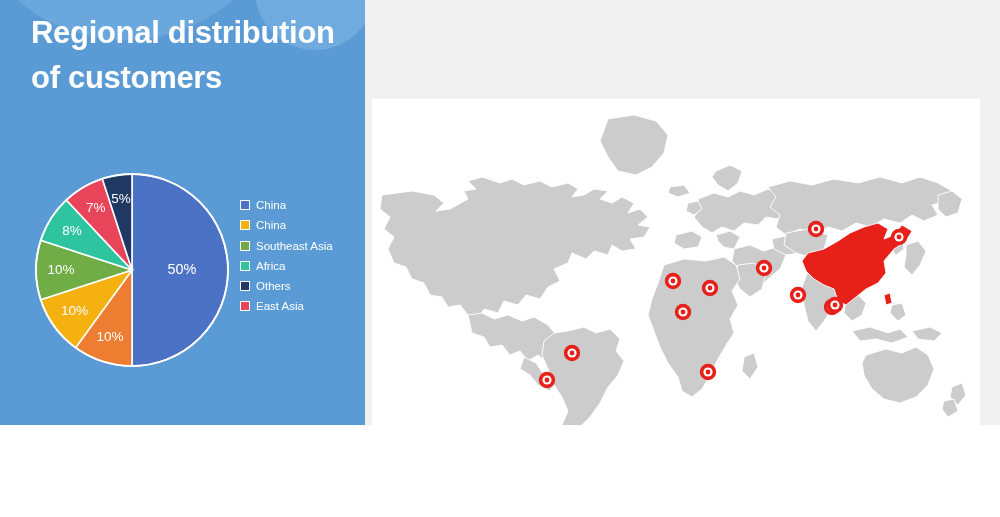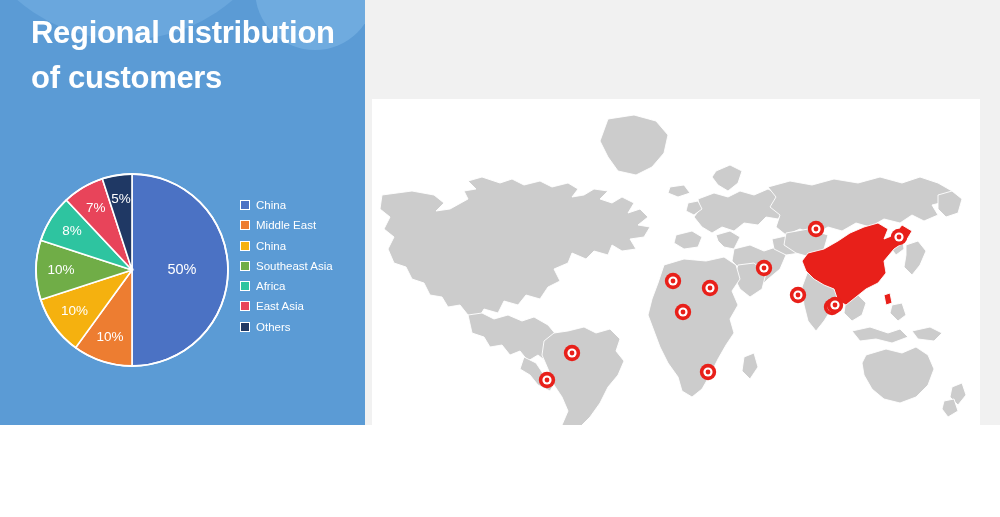--- a/index.html
+++ b/index.html
@@ -166,42 +166,38 @@
           </g>
       </svg>
     </div>
 
     <div id="legend">
         <div class="legend-item">
           <span class="legend-swatch" style="background: rgb(75, 114, 196);"></span>
           <span class="legend-label">China</span>
         </div>
         <div class="legend-item">
-          <span class="legend-swatch" style="background: rgb(237, 125, 49);"></span>
-          <span class="legend-label">Middle East</span>
-        </div>
-        <div class="legend-item">
           <span class="legend-swatch" style="background: rgb(245, 177, 15);"></span>
           <span class="legend-label">China</span>
         </div>
         <div class="legend-item">
           <span class="legend-swatch" style="background: rgb(112, 173, 71);"></span>
           <span class="legend-label">Southeast Asia</span>
         </div>
         <div class="legend-item">
           <span class="legend-swatch" style="background: rgb(46, 196, 160);"></span>
           <span class="legend-label">Africa</span>
         </div>
         <div class="legend-item">
+          <span class="legend-swatch" style="background: rgb(31, 56, 100);"></span>
+          <span class="legend-label">Others</span>
+        </div>
+        <div class="legend-item">
           <span class="legend-swatch" style="background: rgb(232, 68, 90);"></span>
           <span class="legend-label">East Asia</span>
-        </div>
-        <div class="legend-item">
-          <span class="legend-swatch" style="background: rgb(31, 56, 100);"></span>
-          <span class="legend-label">Others</span>
         </div>
       </div>
   </div>
 
   <div id="right-area">
     <div id="map-card">
       <svg id="map-svg" viewBox="0 0 608 344">
 
         <path class="land" d="M10 96 L40 92 L62 96 L72 104 L64 112 L78 110 L96 100 L92 92 L104 90 L96 82
              L110 78 L128 84 L140 80 L152 86 L168 82 L180 88 L196 84 L206 90 L200 98

